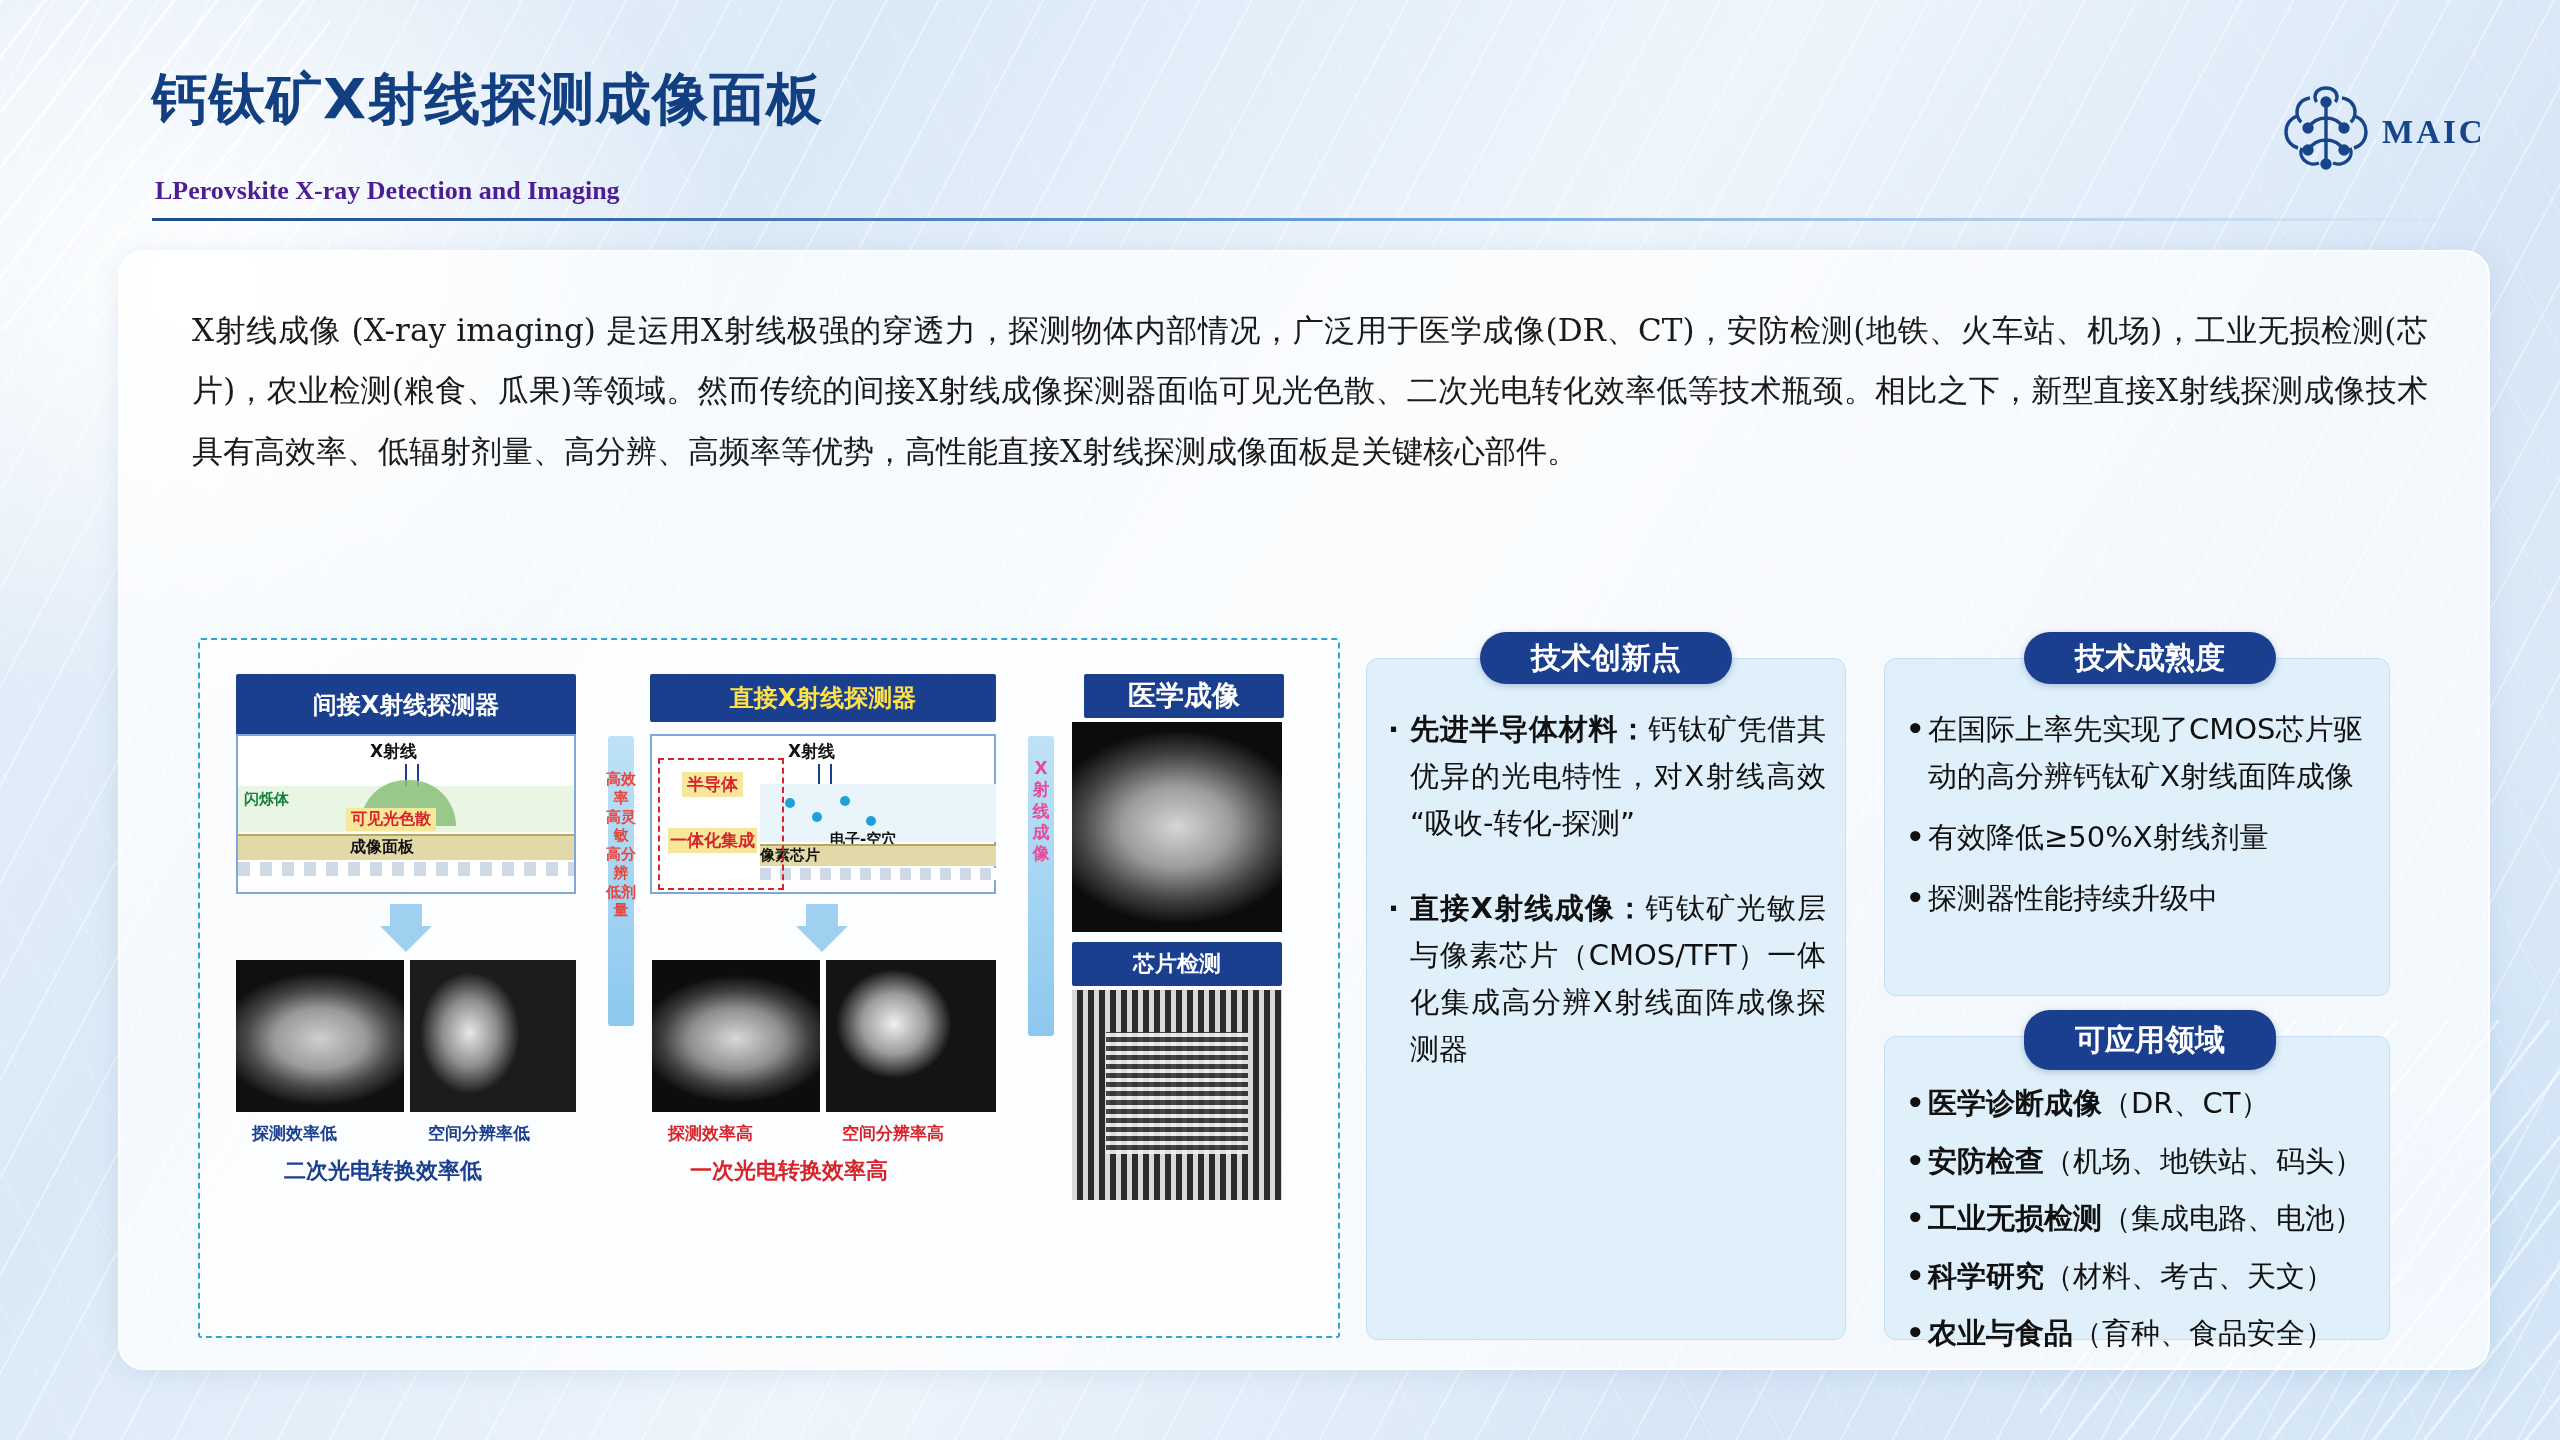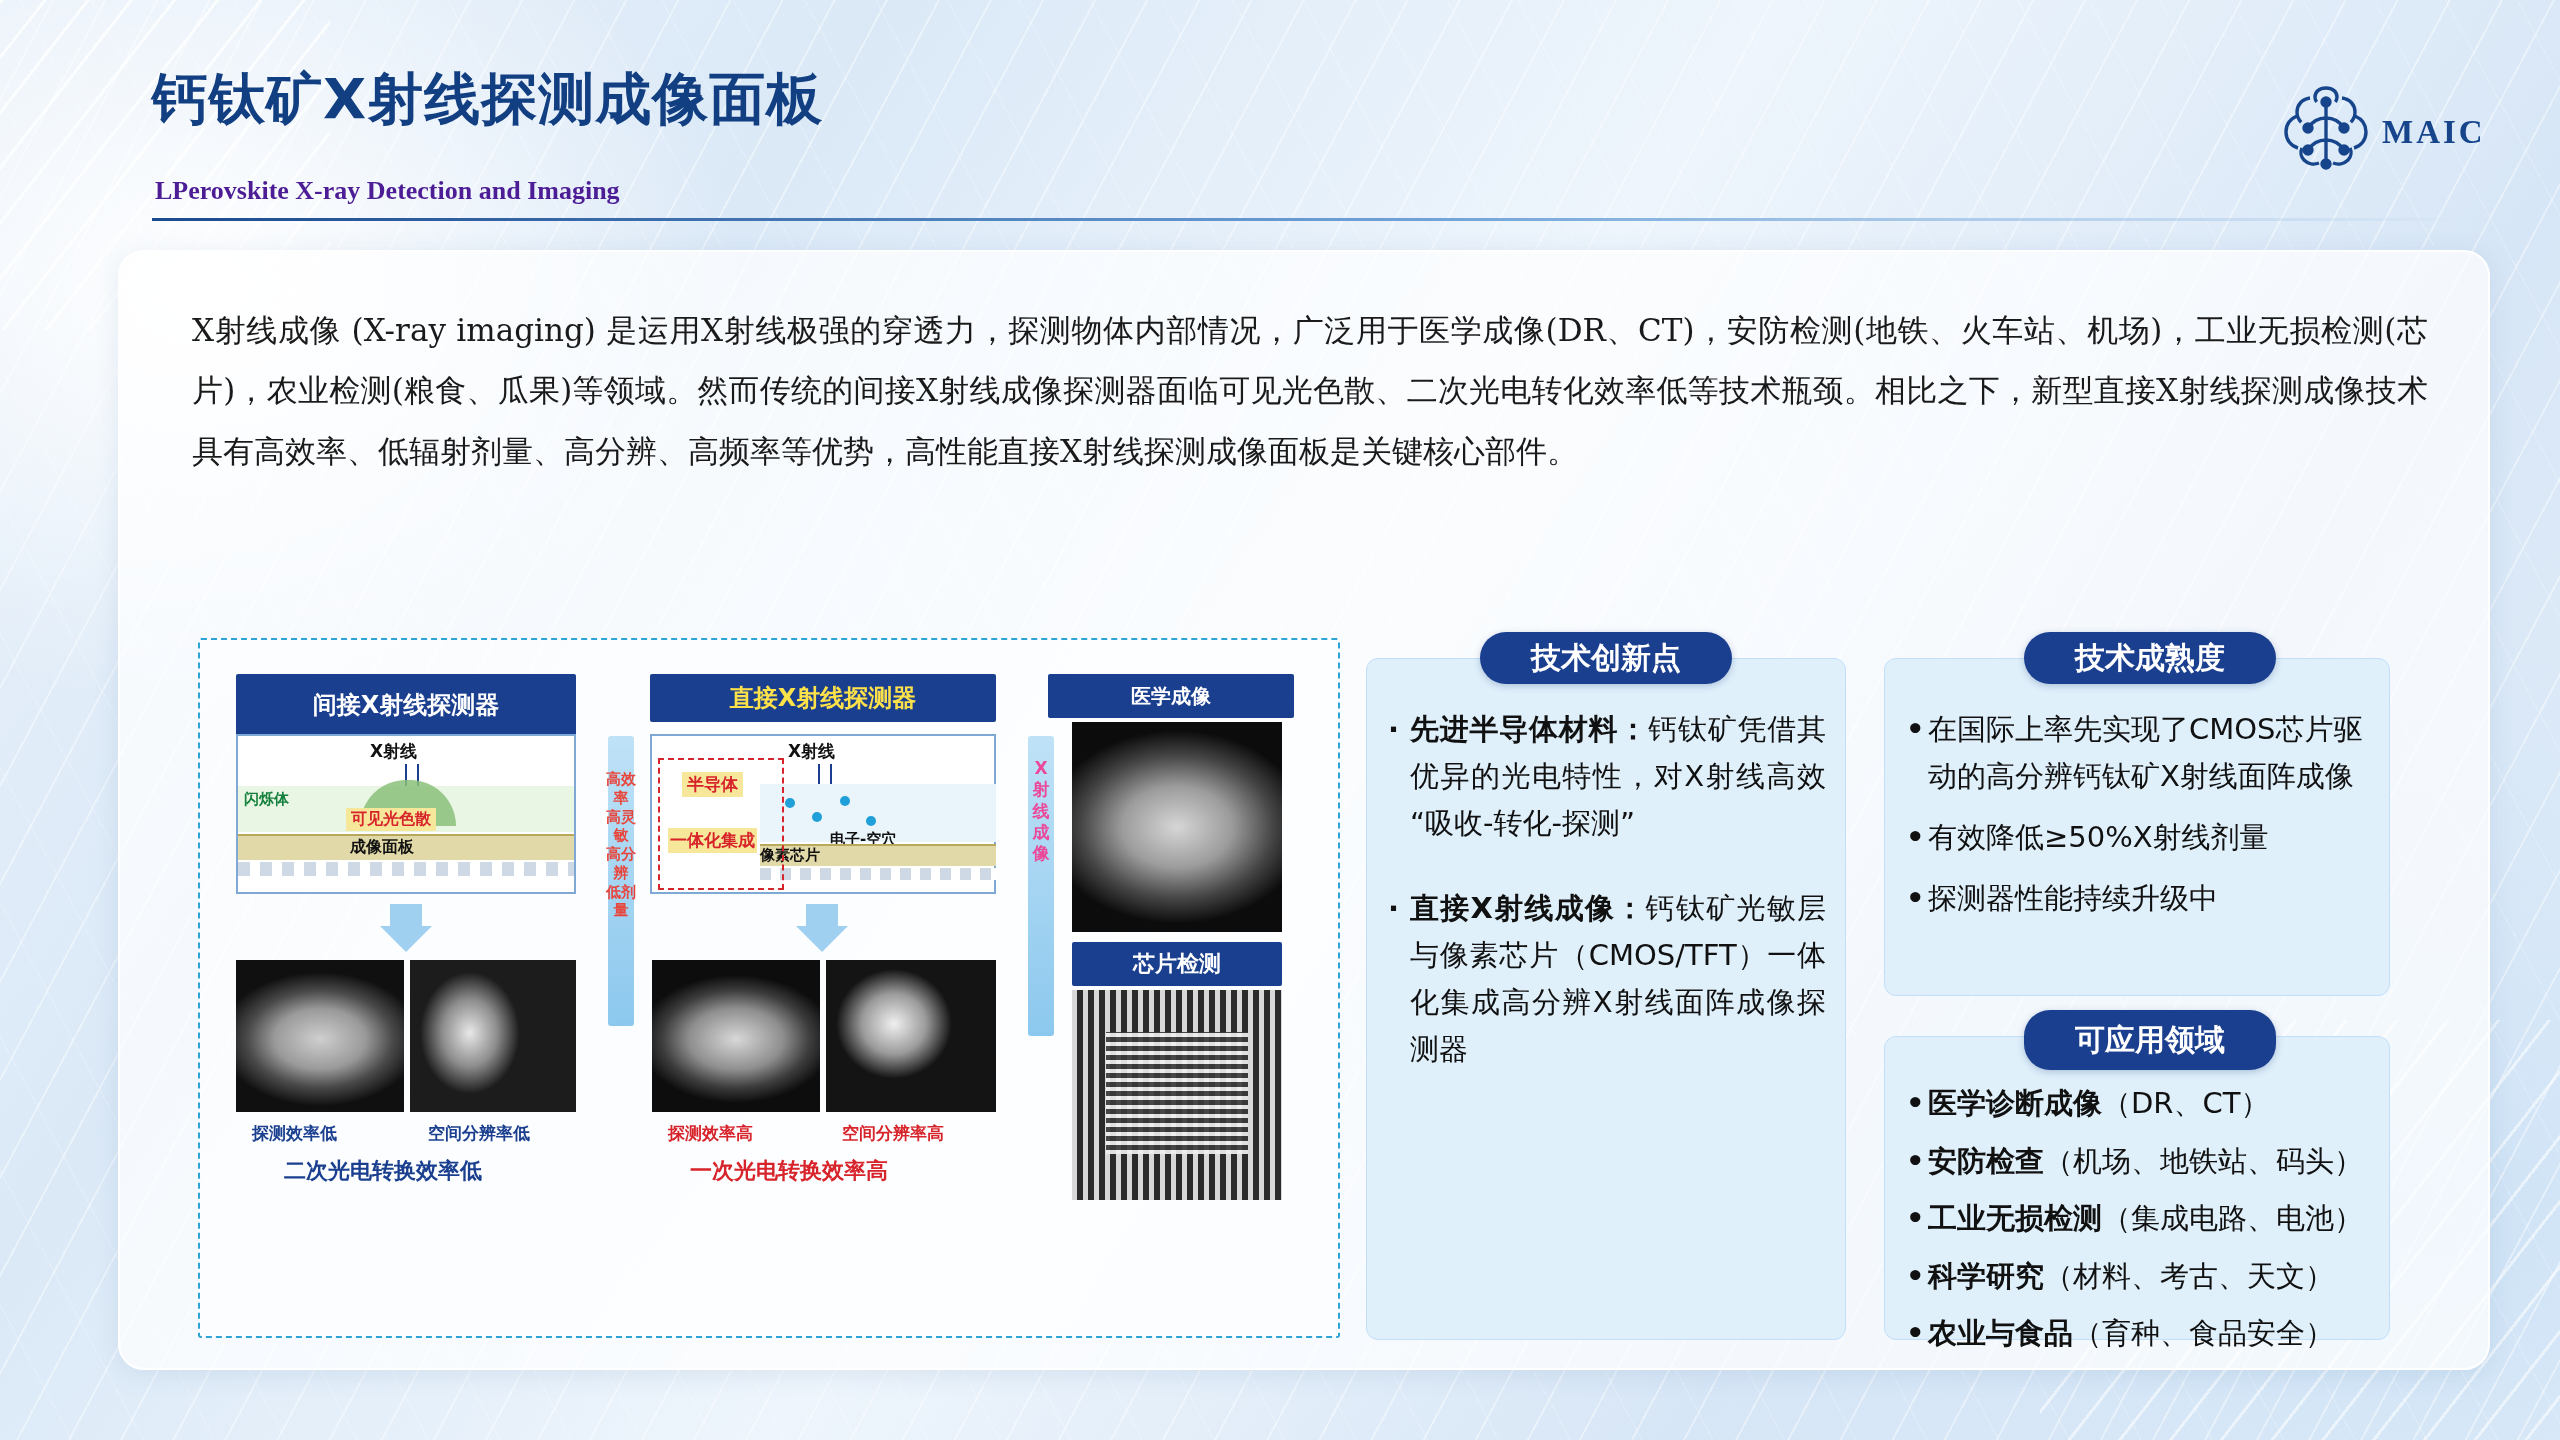--- a/index.html
+++ b/index.html
@@ -311,21 +311,21 @@
 
     <div class="photo ct3" style="left:452px; top:320px; width:168px; height:152px;"></div>
     <div class="photo ct4" style="left:626px; top:320px; width:170px; height:152px;"></div>
     <div class="lbl" style="left:468px; top:482px; font-size:17px; color:#d7232a;">探测效率高</div>
     <div class="lbl" style="left:642px; top:482px; font-size:17px; color:#d7232a;">空间分辨率高</div>
     <div class="lbl" style="left:490px; top:516px; font-size:22px; color:#d7232a;">一次光电转换效率高</div>
 
     <div class="vbar" style="left:828px; top:96px; width:26px; height:300px;"></div>
     <div class="vbar-text blue" style="left:826px; top:118px; width:30px;">X 射 线 成 像</div>
 
-    <div class="blue-hdr" style="left:848px; top:34px; width:246px; height:44px; font-size:20px;">医学成像</div>
+    <div class="blue-hdr" style="left:884px; top:34px; width:200px; height:44px; font-size:28px;">医学成像</div>
     <div class="photo med" style="left:872px; top:82px; width:210px; height:210px;"></div>
 
     <div class="blue-hdr" style="left:872px; top:302px; width:210px; height:44px; font-size:22px;">芯片检测</div>
     <div class="photo chipimg" style="left:872px; top:350px; width:210px; height:210px;"></div>
   </div>
 </div>
 
 <div class="pill" style="left:1480px; top:632px; width:252px; height:52px;">技术创新点</div>
 <div class="panel" style="left:1366px; top:658px; width:480px; height:682px;"></div>
 <div class="panel-body" style="left:1388px; top:706px; width:438px;">

